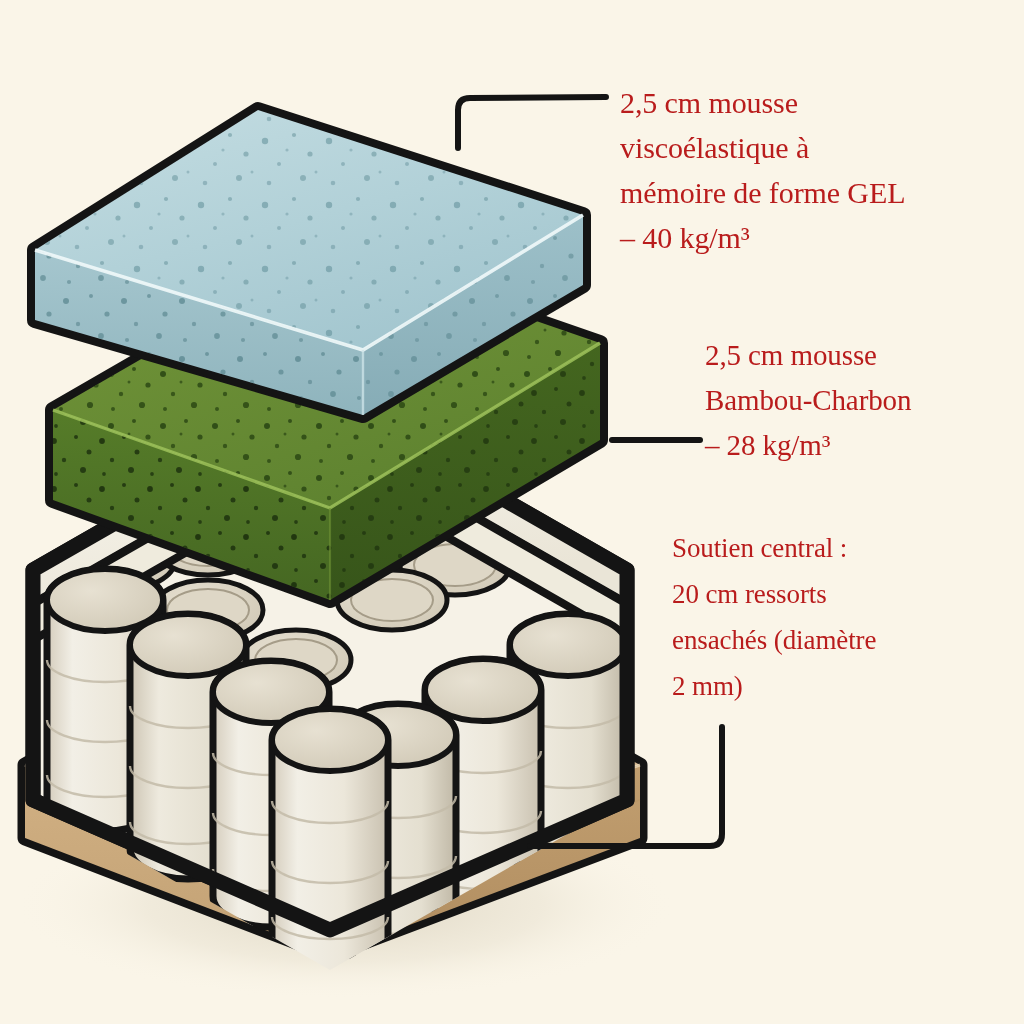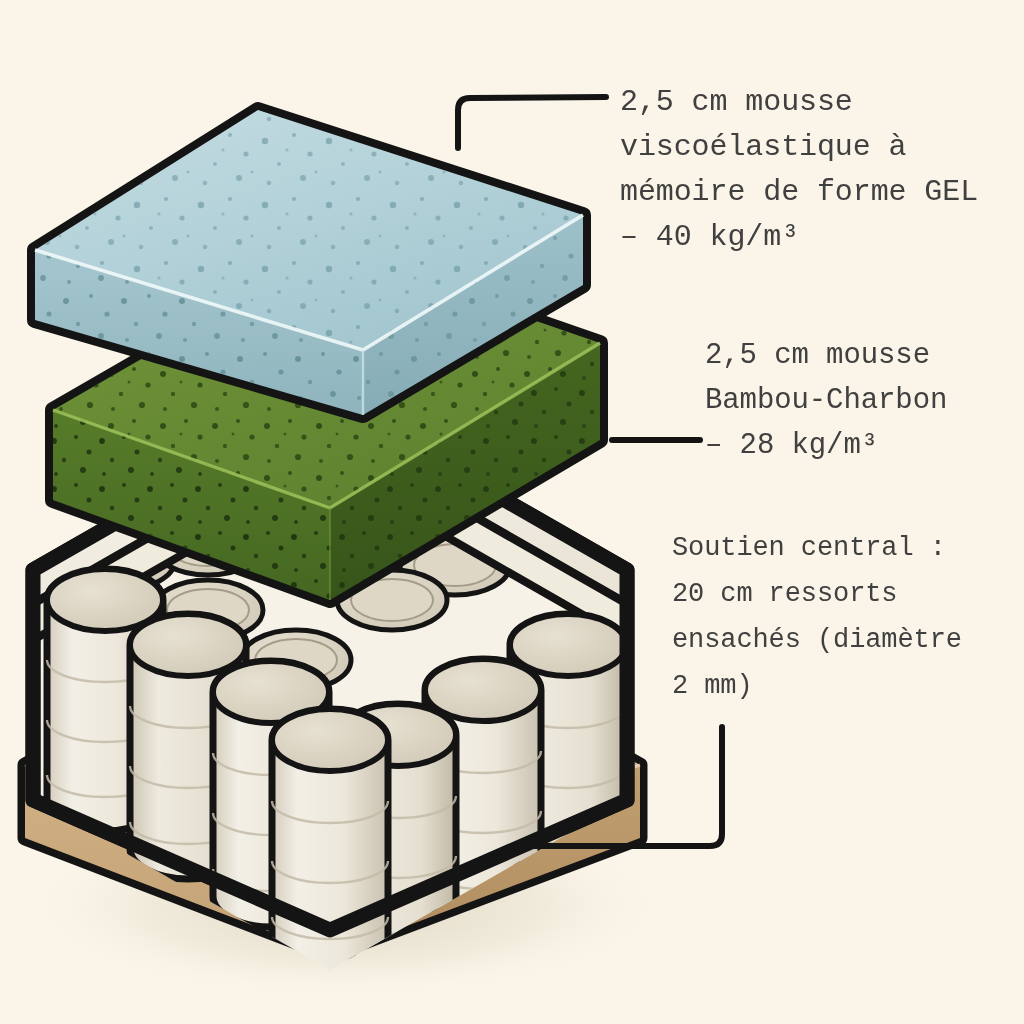--- a/index.html
+++ b/index.html
@@ -15,22 +15,22 @@
     position: relative;
   }
   #stage {
     position: absolute;
     inset: 0;
     width: 1024px;
     height: 1024px;
   }
   .label {
     position: absolute;
-    color: #404040;
-    font-family: Liberation Mono, monospace;
+    color: #b91c1c;
+    font-family: Liberation Serif, serif;
     font-weight: 400;
     letter-spacing: -0.1px;
     white-space: pre-line;
   }
   #label-gel {
     left: 620px;
     top: 80px;
     width: 400px;
     font-size: 30px;
     line-height: 45px;

